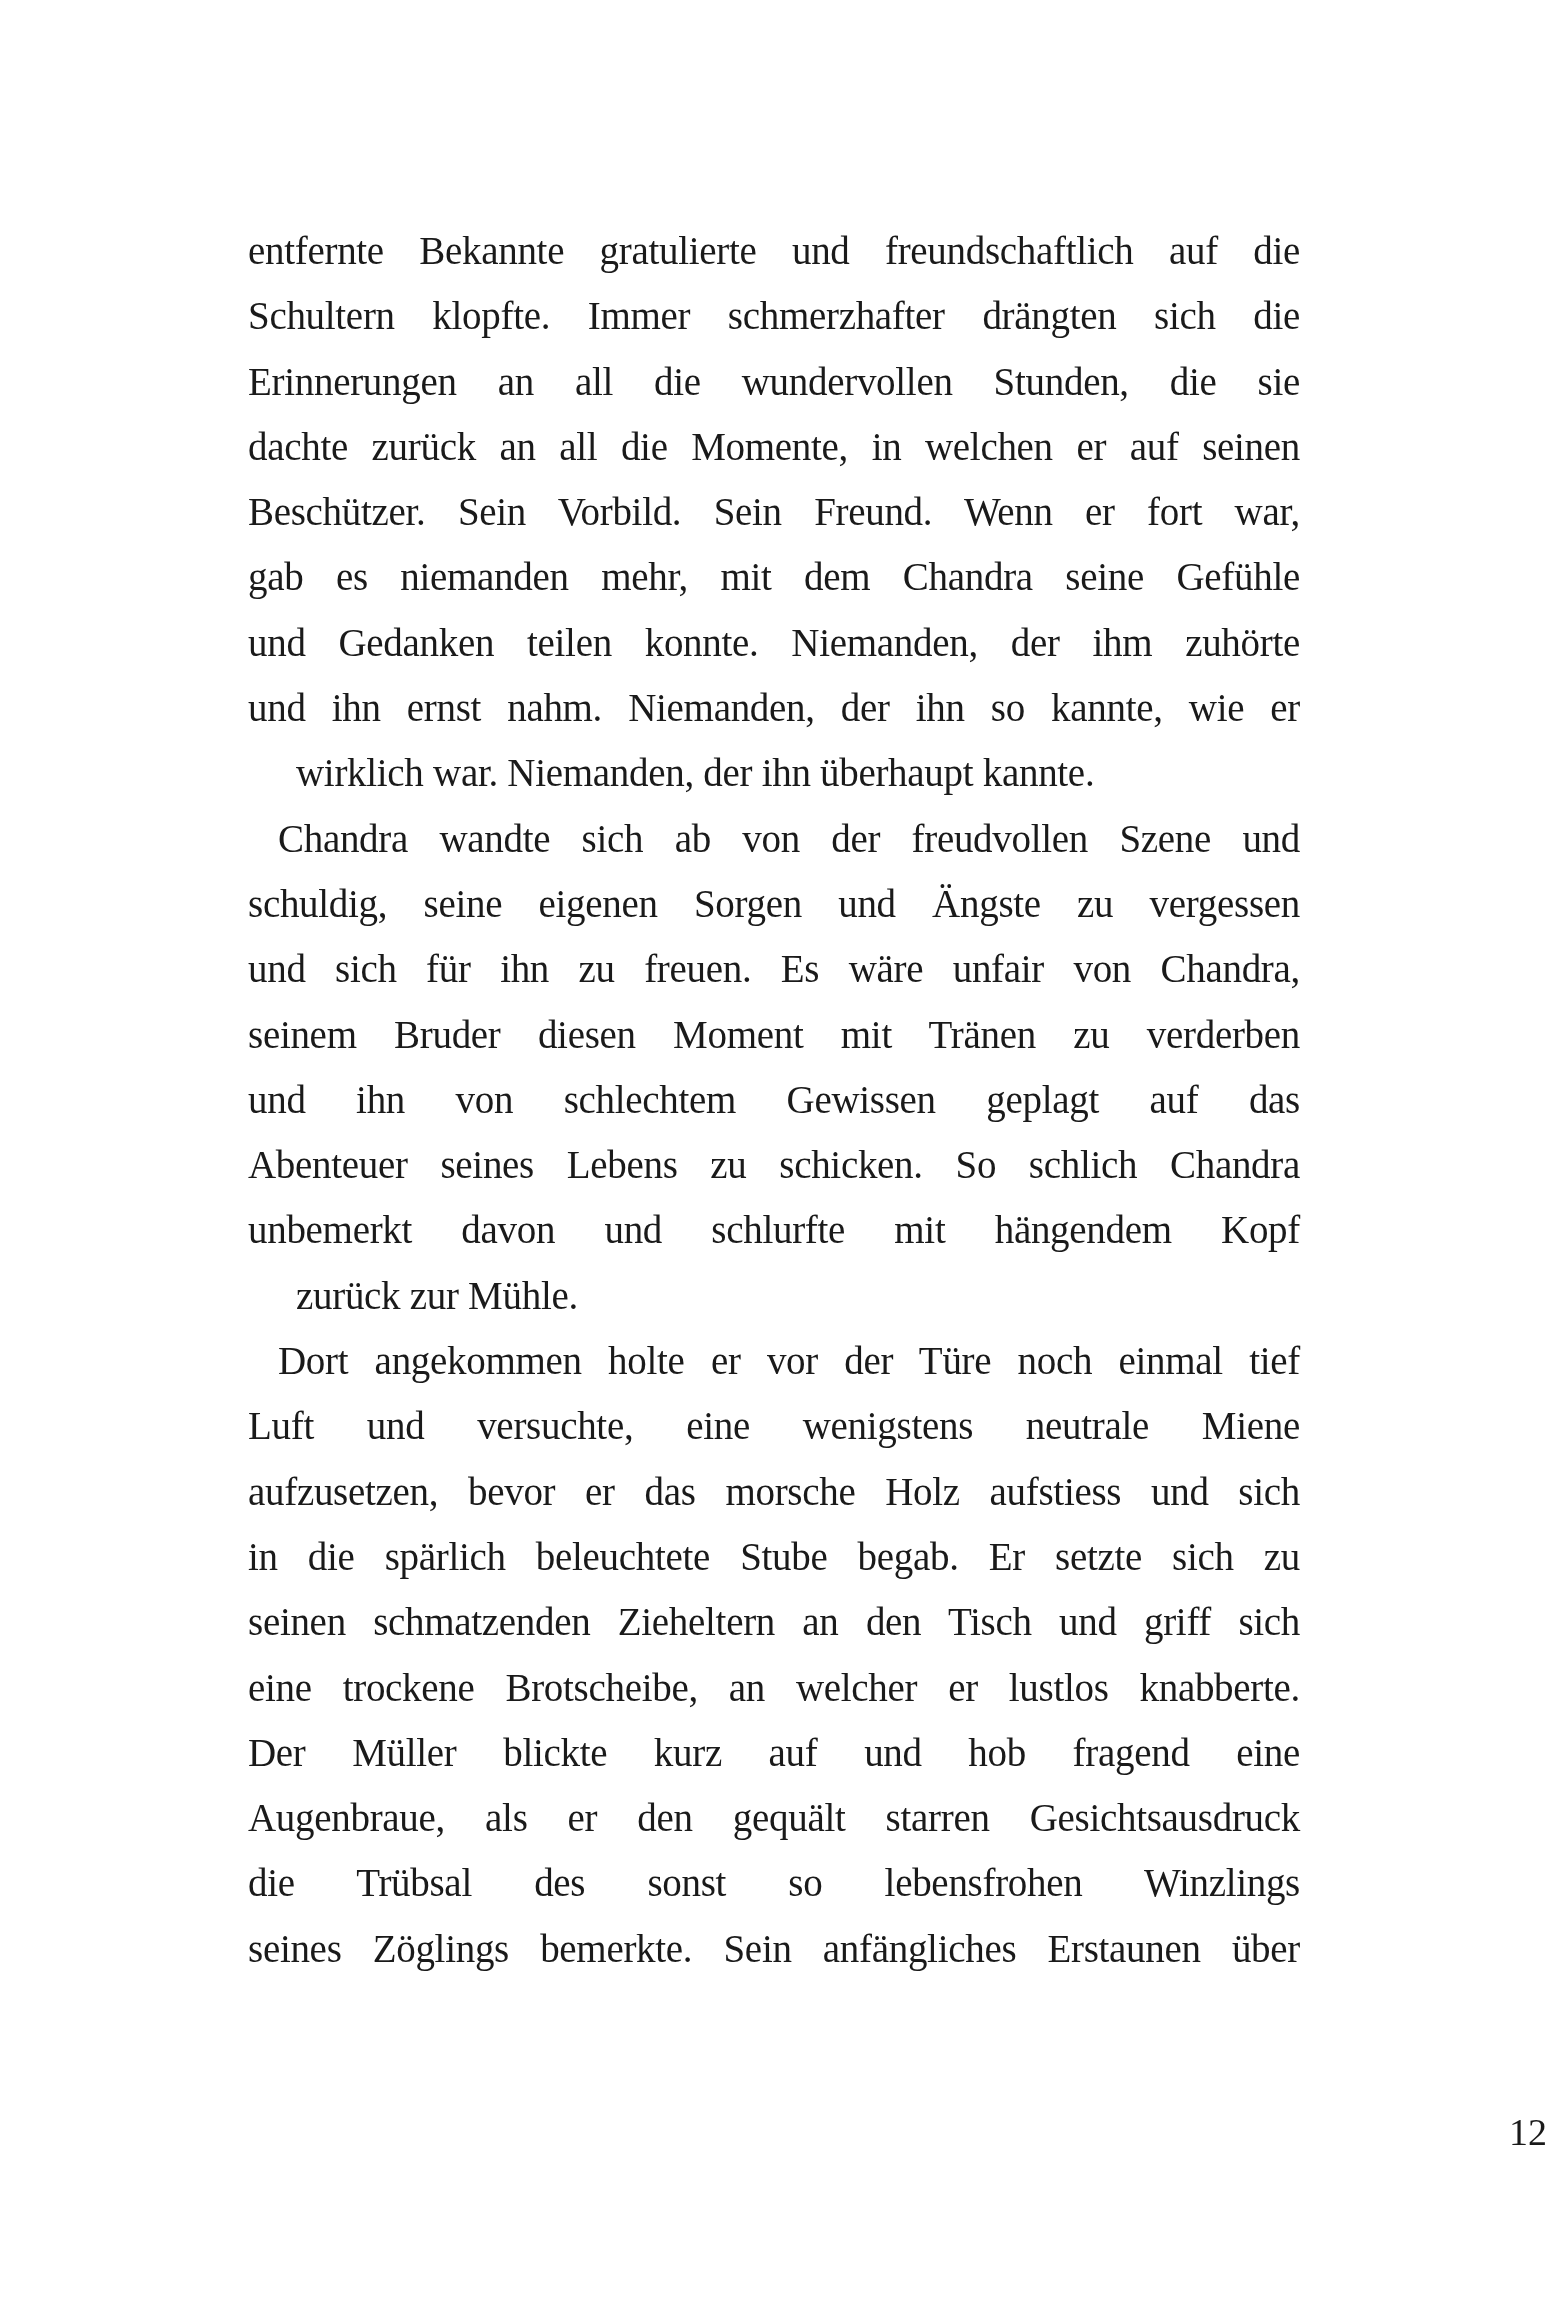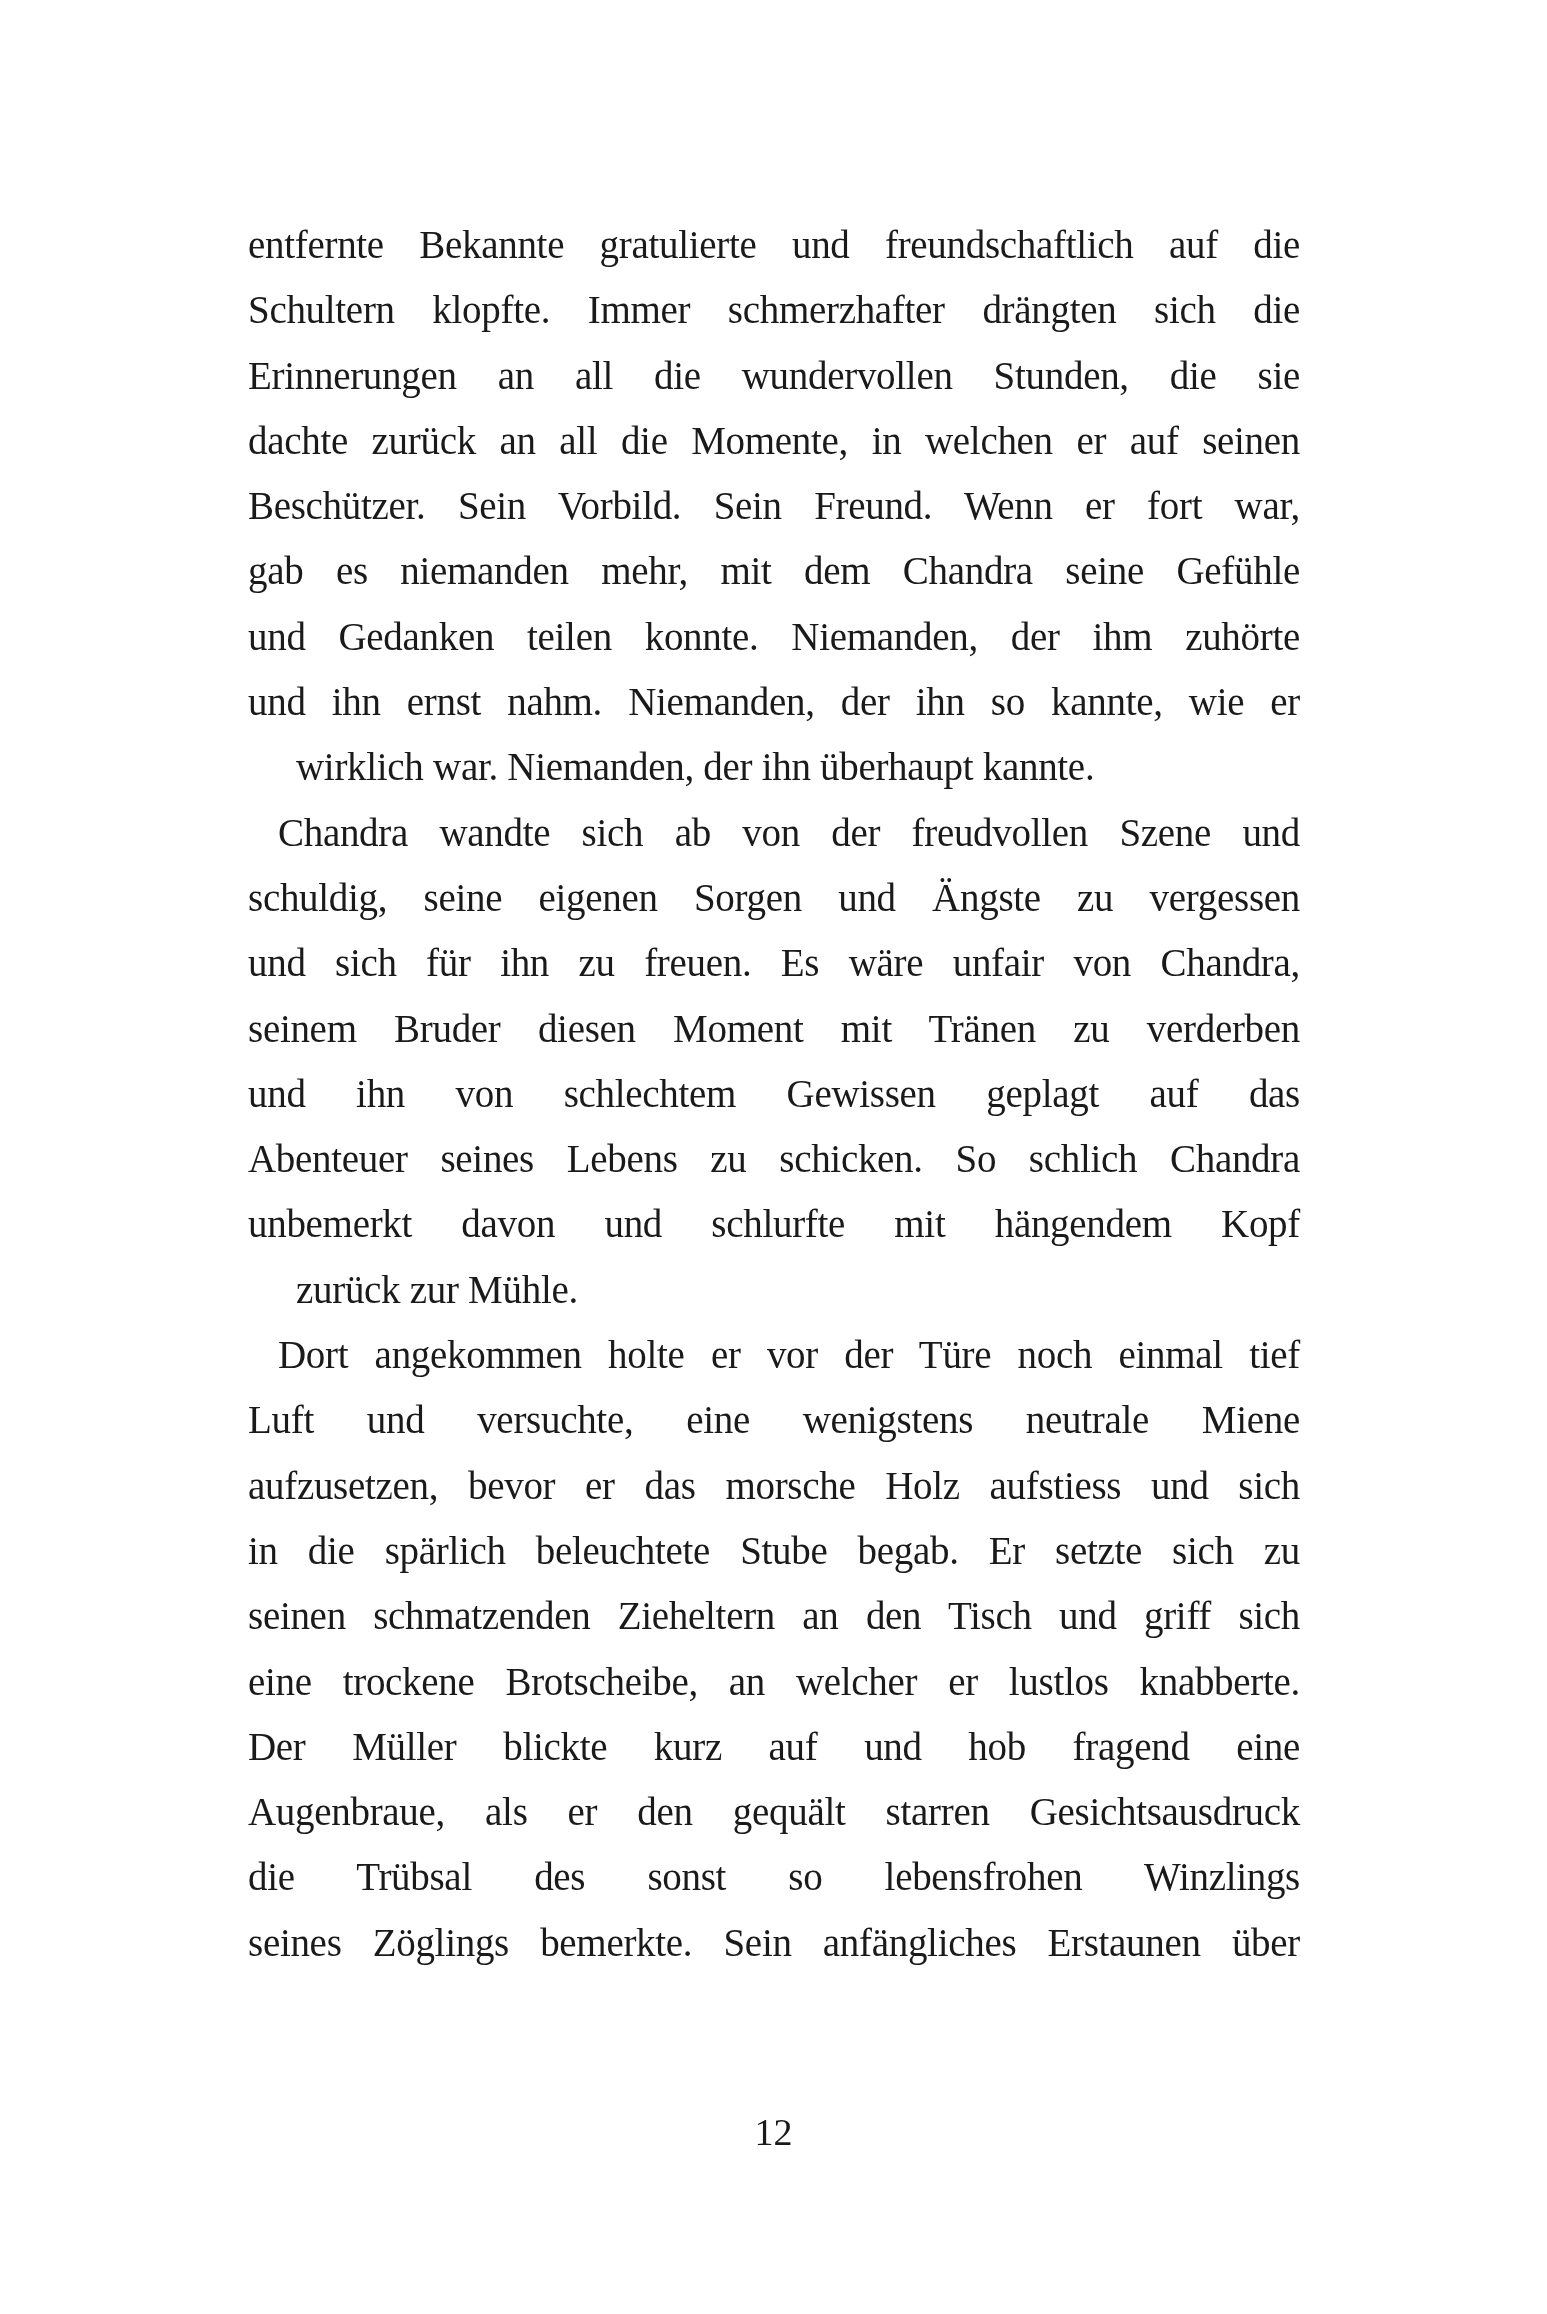--- a/index.html
+++ b/index.html
@@ -1,32 +1,32 @@
 <!DOCTYPE html>
 <html><head>
 <meta charset="utf-8">
 <style>
   html, body { margin:0; padding:0; background:#ffffff; }
   body { width:1547px; height:2314px; position:relative; overflow:hidden; }
-  .page { position:absolute; left:248px; top:212px; width:1052px; }
+  .page { position:absolute; left:248px; top:218px; width:1052px; }
   .line {
     font-family: "Liberation Serif", "DejaVu Serif", serif;
     font-size: 39px;
     line-height: 65.3px;
     height: 65.3px;
     color: #1a1a1a;
     white-space: nowrap;
     text-align: justify;
     text-align-last: justify;
     letter-spacing: -0.3px;
   }
   .line.last { text-align-last: left; margin-left: 48px; }
   .line.indent { padding-left: 30px; }
   .pagenum {
-    position:absolute; left:0; width:1547px; top:2110px; text-align:center;
+    position:absolute; left:0; width:1547px; top:2110px; text-align:right;
     font-family: "Liberation Serif", "DejaVu Serif", serif; font-size:38px; color:#1a1a1a;
   }
 </style>
 </head>
 <body>
 
 <div class="page">
   <div>
     <div class="line">entfernte Bekannte gratulierte und freundschaftlich auf die</div>
     <div class="line">Schultern klopfte. Immer schmerzhafter drängten sich die</div>

